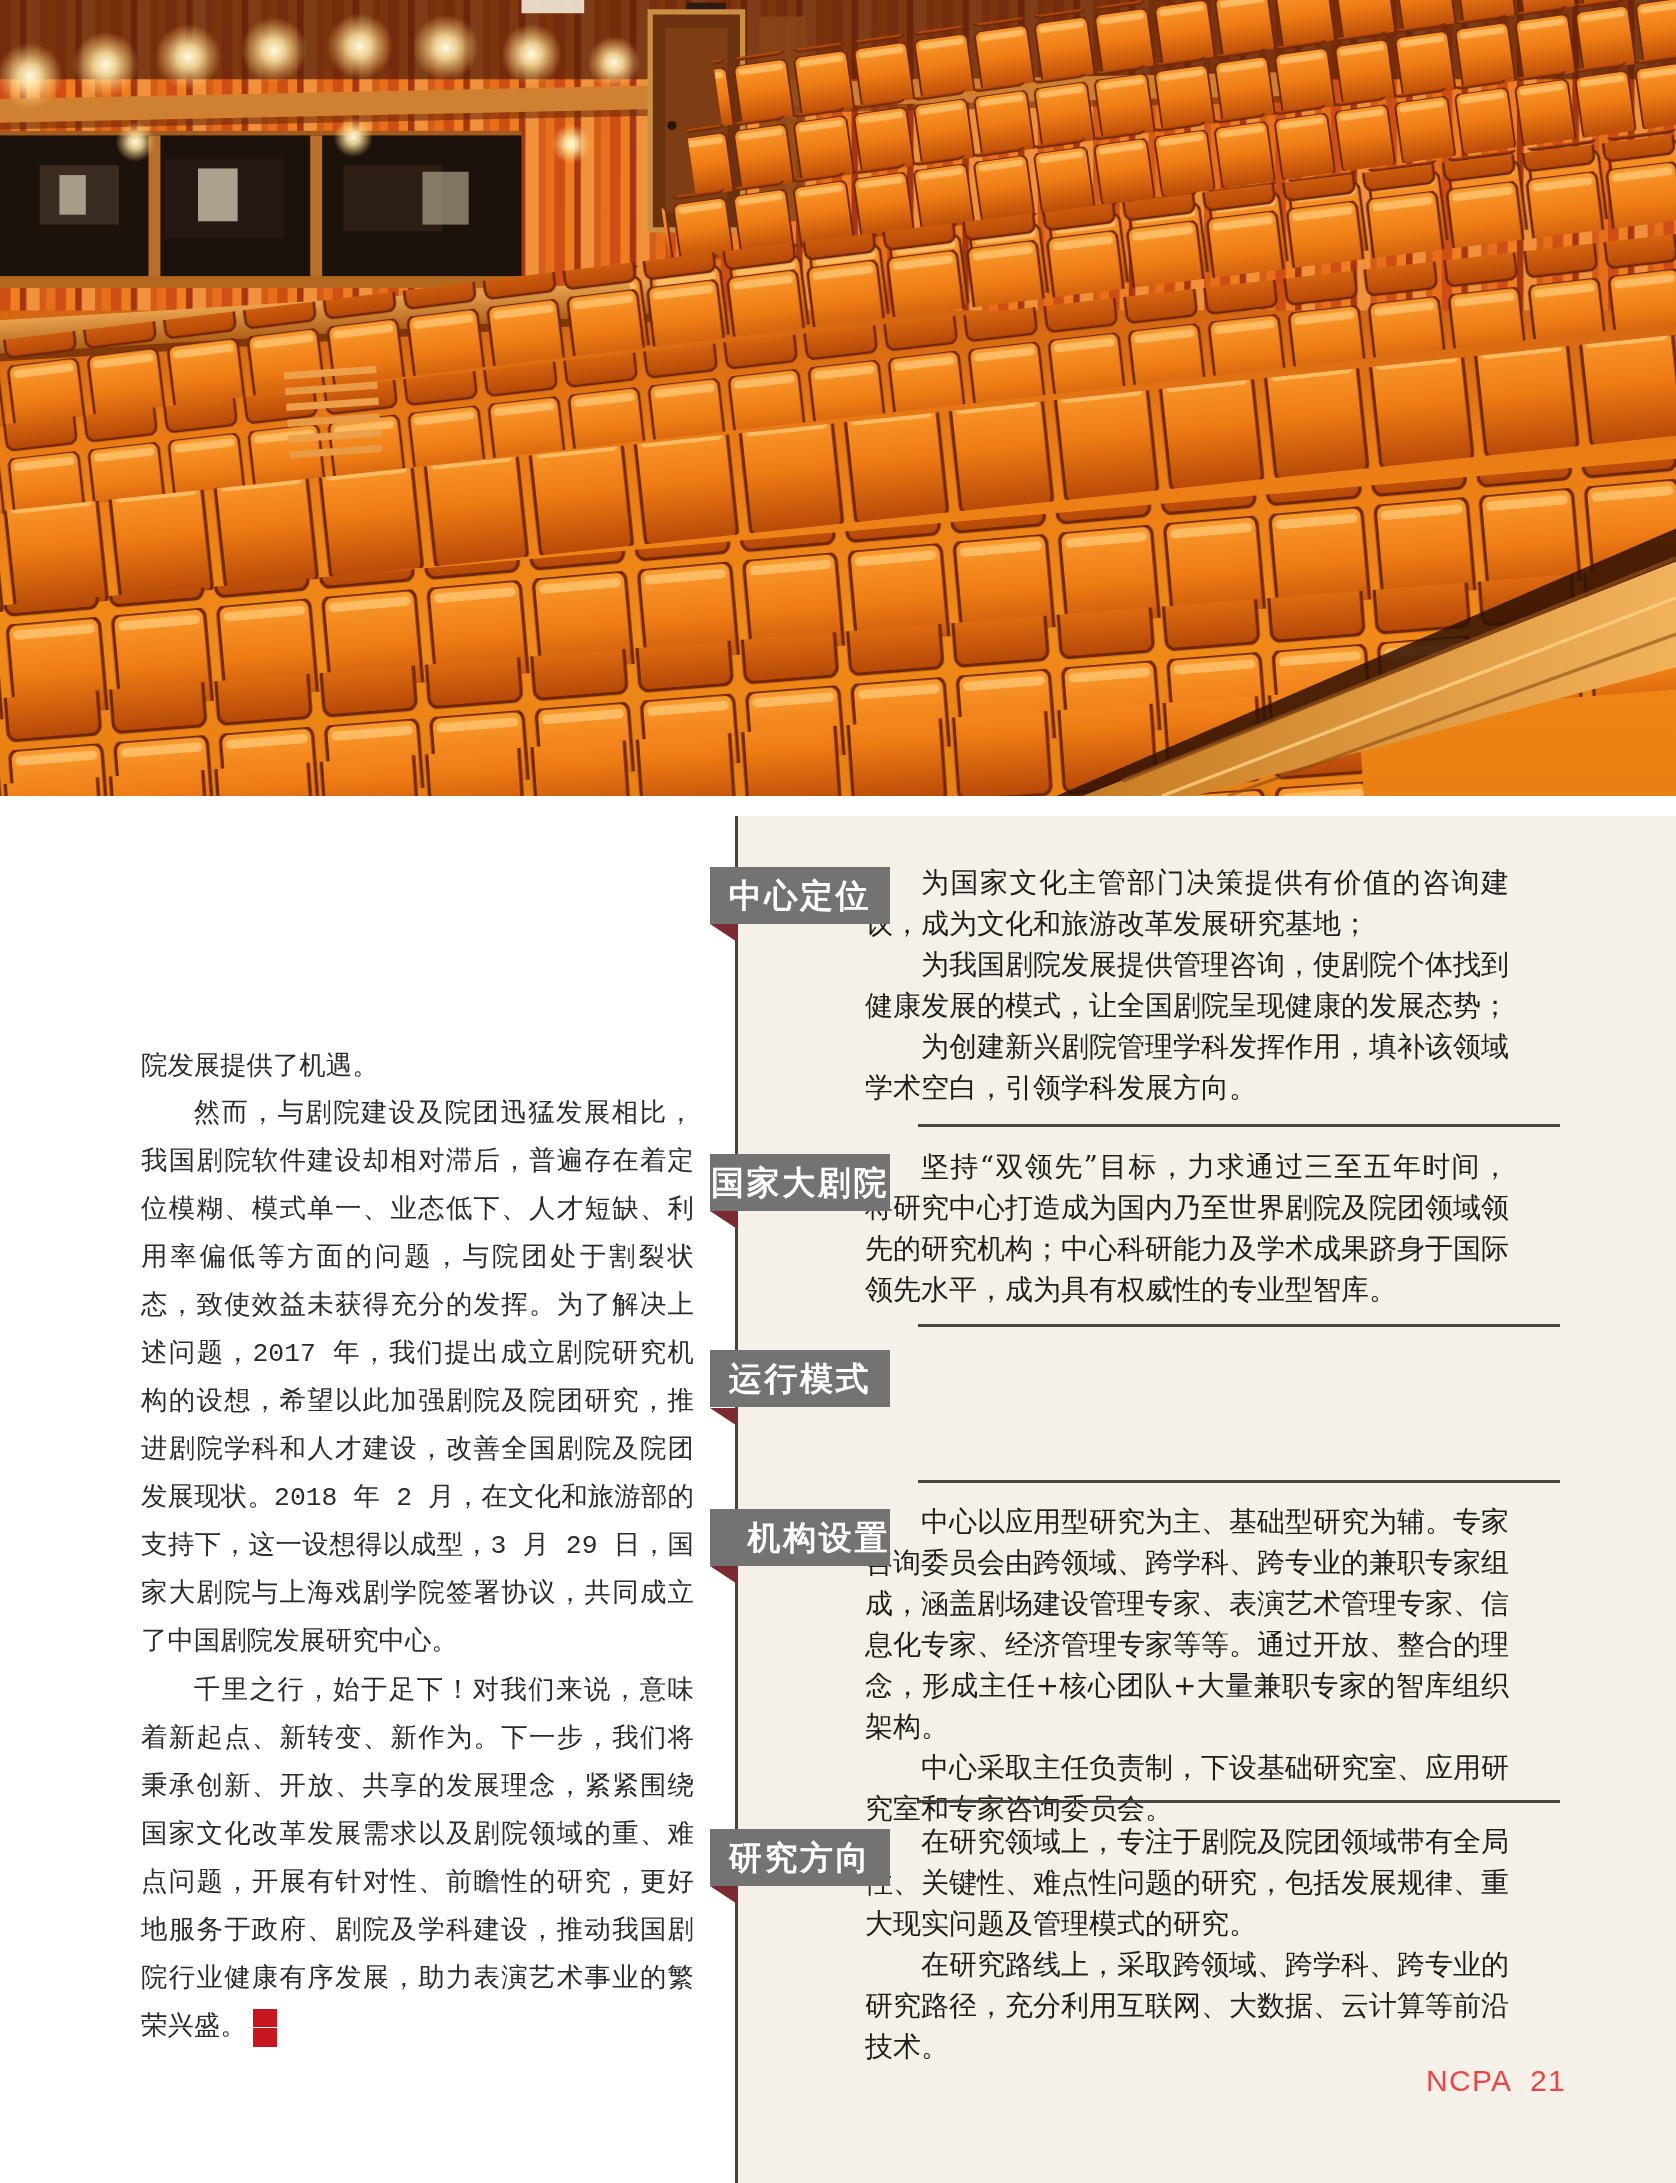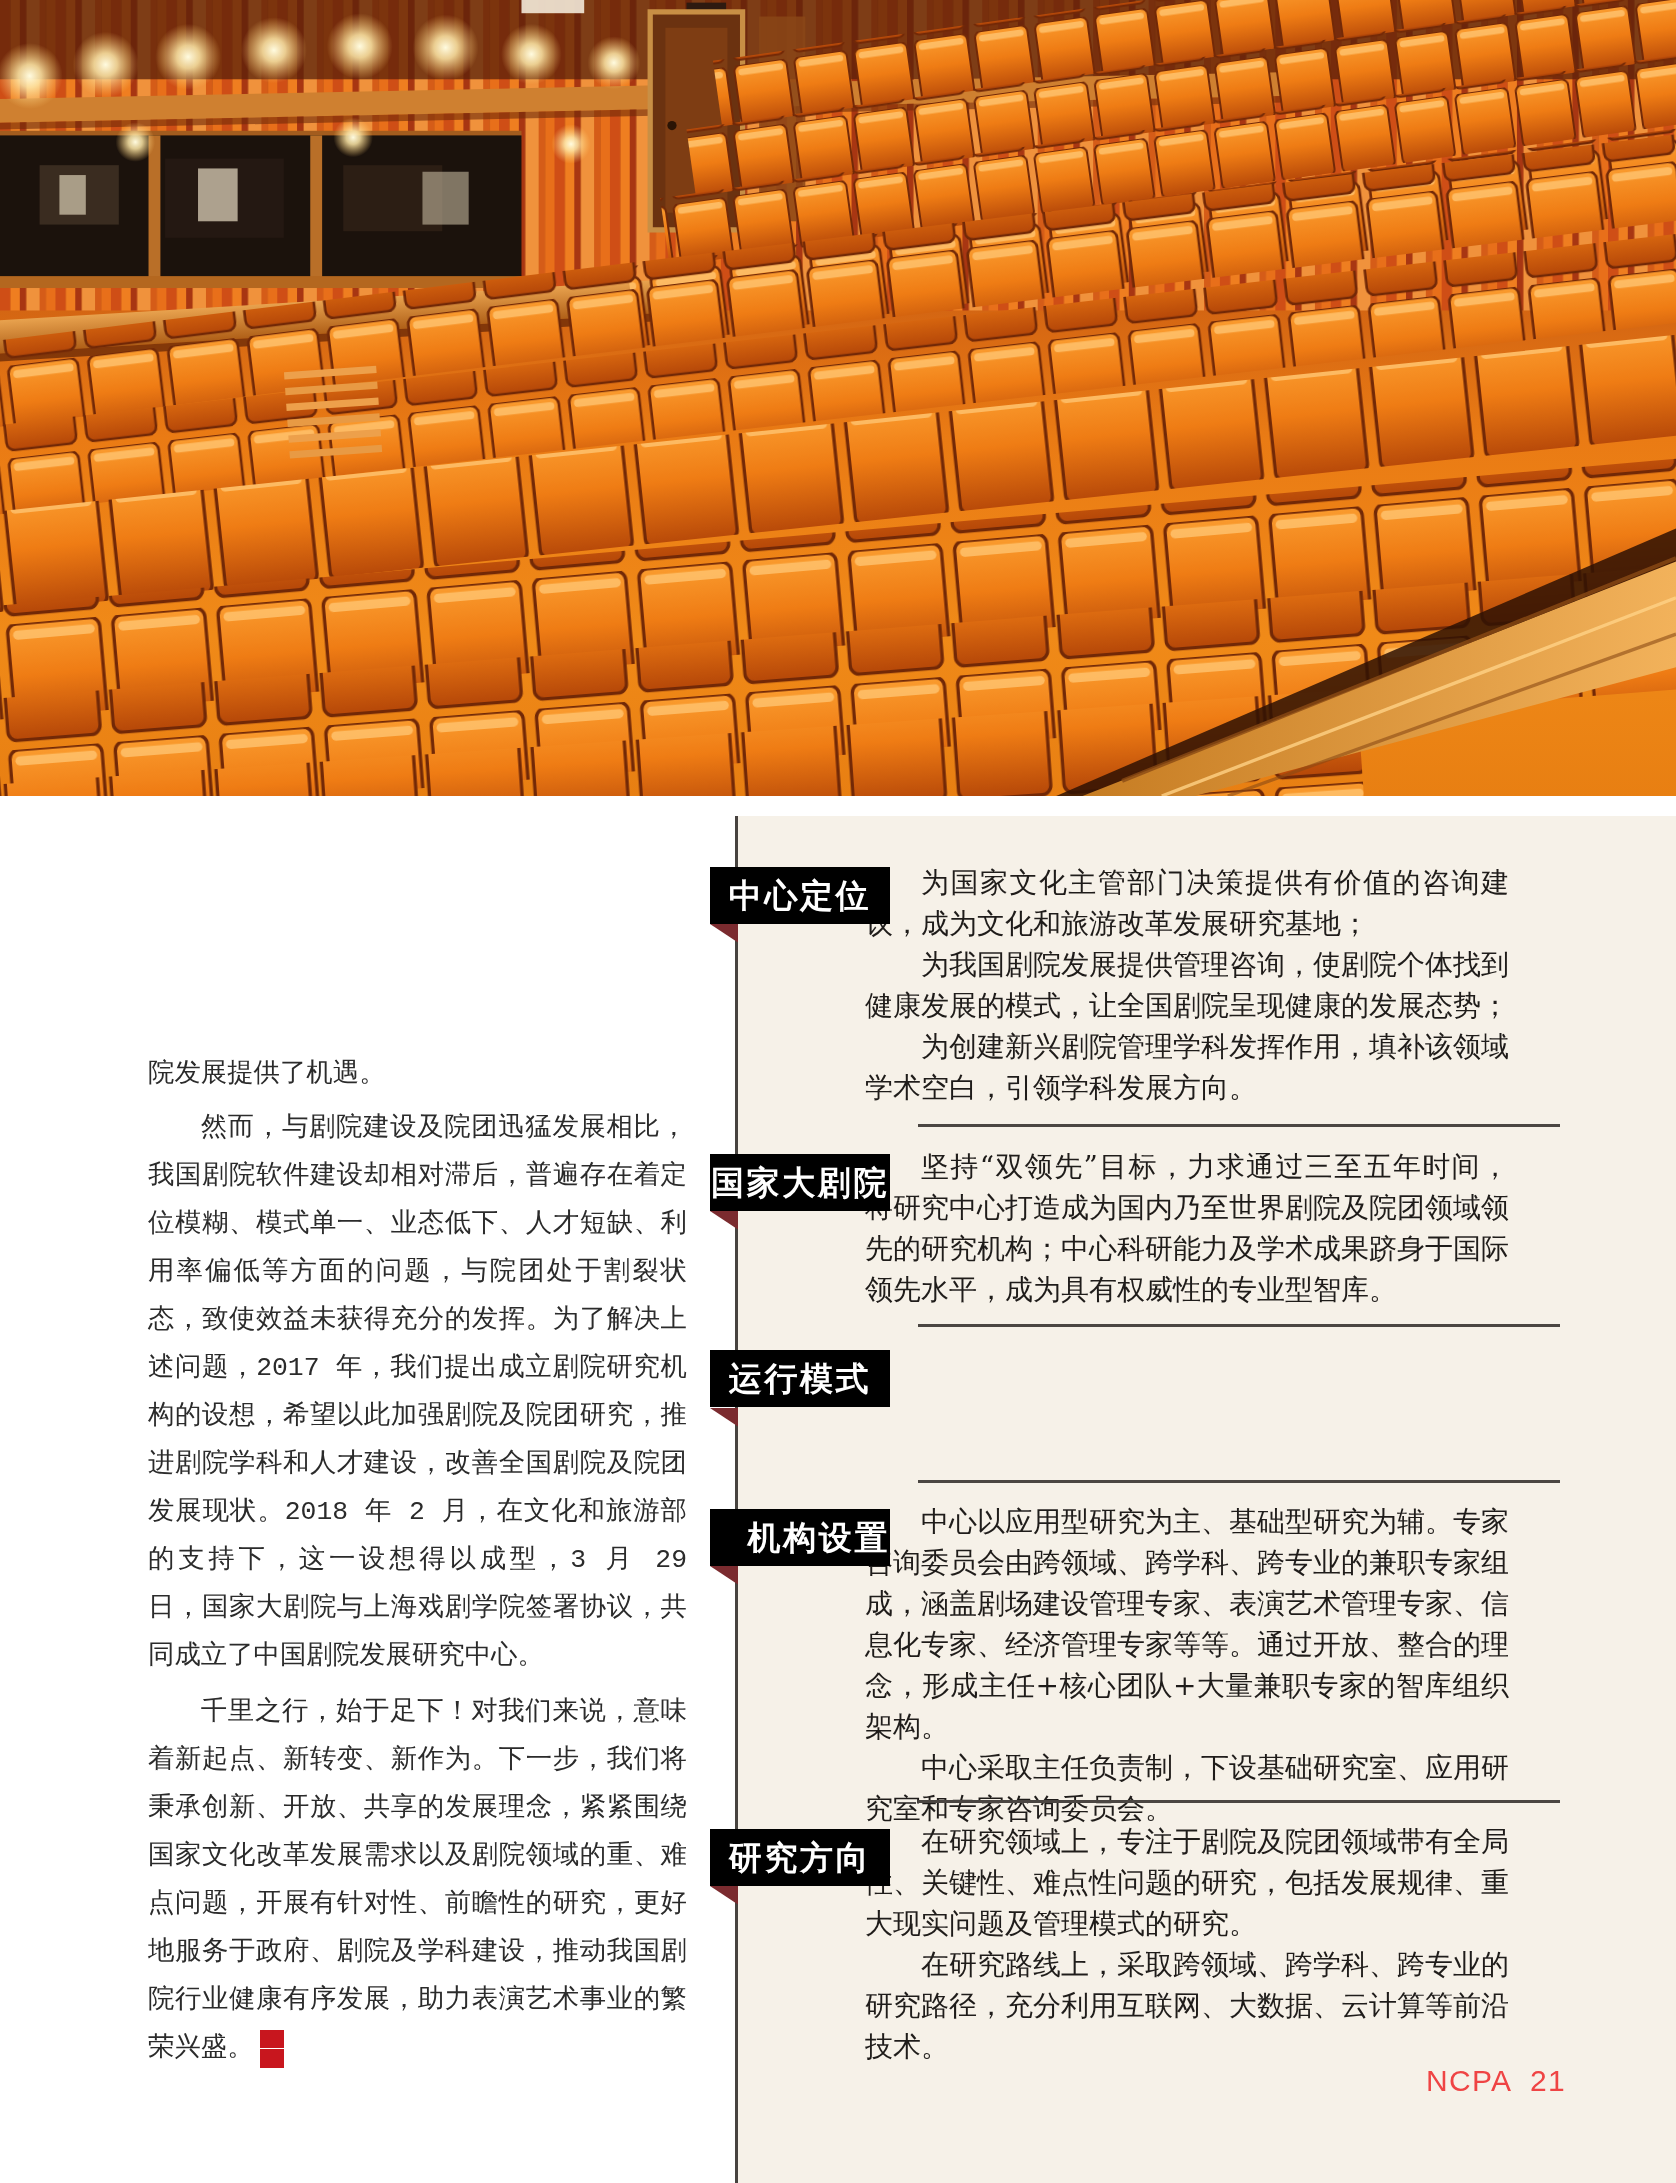--- a/index.html
+++ b/index.html
@@ -25,34 +25,34 @@
     position:absolute;left:735px;top:816px;width:2.6px;height:1367px;
     background:#47433f;
   }
   
   .left-col{
     position:absolute;left:140px;top:1040px;width:555px;
     font-size:26.4px;line-height:48px;color:#2b2b2b;
     text-align:justify;text-justify:inter-ideograph;
     font-family:"Liberation Sans", sans-serif;
   }
-  .left-col p{margin:8px;}
+  .left-col p{margin:1px;}
   .left-col p.indent{text-indent:2em;font-family:Liberation Mono, monospace;}
   .endmark{
     display:inline-block;vertical-align:-6.6px;margin-left:6.6px;
     width:24px;height:38px;background:#c8161e;
     color:#ffffff;font-size:14.5px;line-height:18px;font-weight:bold;
     text-align:center;letter-spacing:0;
   }
   .endmark span{display:block;}
   .endmark .top{border-bottom:1.3px solid #ffffff;}
   
   .sec-label{
     position:absolute;left:710px;width:180px;height:57px;
-    background:#000000;color:#ffffff;
+    background:#737373;color:#ffffff;
     font-size:33px;font-weight:bold;line-height:57px;text-align:center;
     letter-spacing:2.6px;
     font-family:"Liberation Sans", sans-serif;
     z-index:3;
   }
   .sec-fold{
     position:absolute;left:710px;width:28px;height:18.5px;
     background:#7b2b2f;
     clip-path:polygon(0 0,100% 0,100% 100%);
     z-index:2;

